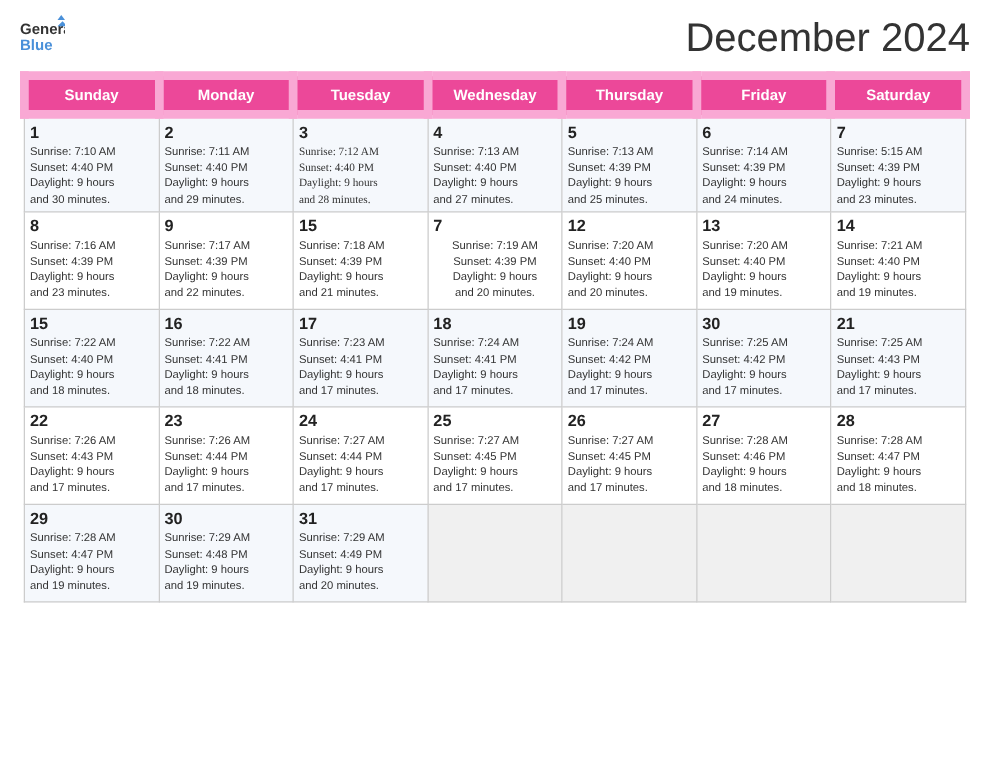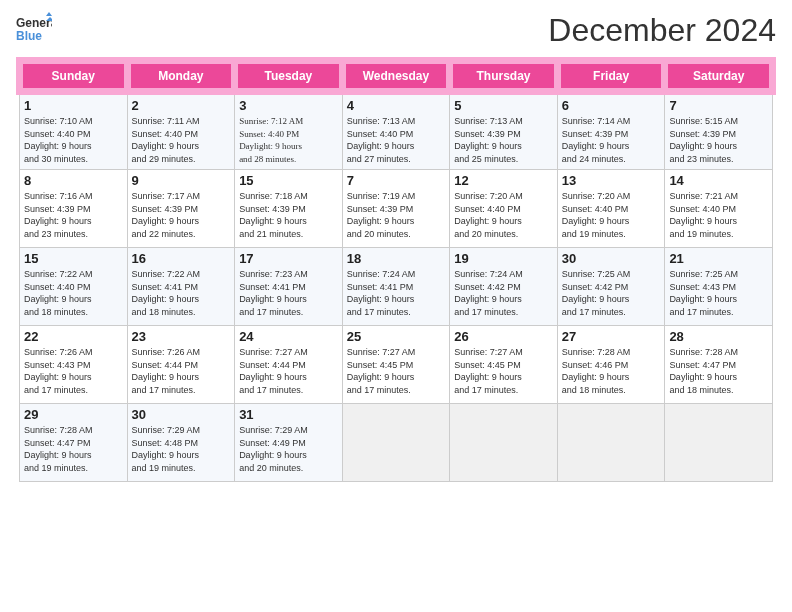--- a/index.html
+++ b/index.html
@@ -184,21 +184,21 @@
           </td>
           <td>
             <span class="day-num">15</span>
             <div class="day-info" style="white-space: pre-line;">Sunrise: 7:18 AM
 Sunset: 4:39 PM
 Daylight: 9 hours
 and 21 minutes.</div>
           </td>
           <td>
             <span class="day-num">7</span>
-            <div class="day-info" style="white-space: pre-line;">Sunrise: 7:19 AM
+            <div class="day-info" style="white-space: pre-line; text-align: center;">Sunrise: 7:19 AM
 Sunset: 4:39 PM
 Daylight: 9 hours
 and 20 minutes.</div>
           </td>
           <td>
             <span class="day-num">12</span>
             <div class="day-info" style="white-space: pre-line;">Sunrise: 7:20 AM
 Sunset: 4:40 PM
 Daylight: 9 hours
 and 20 minutes.</div>

